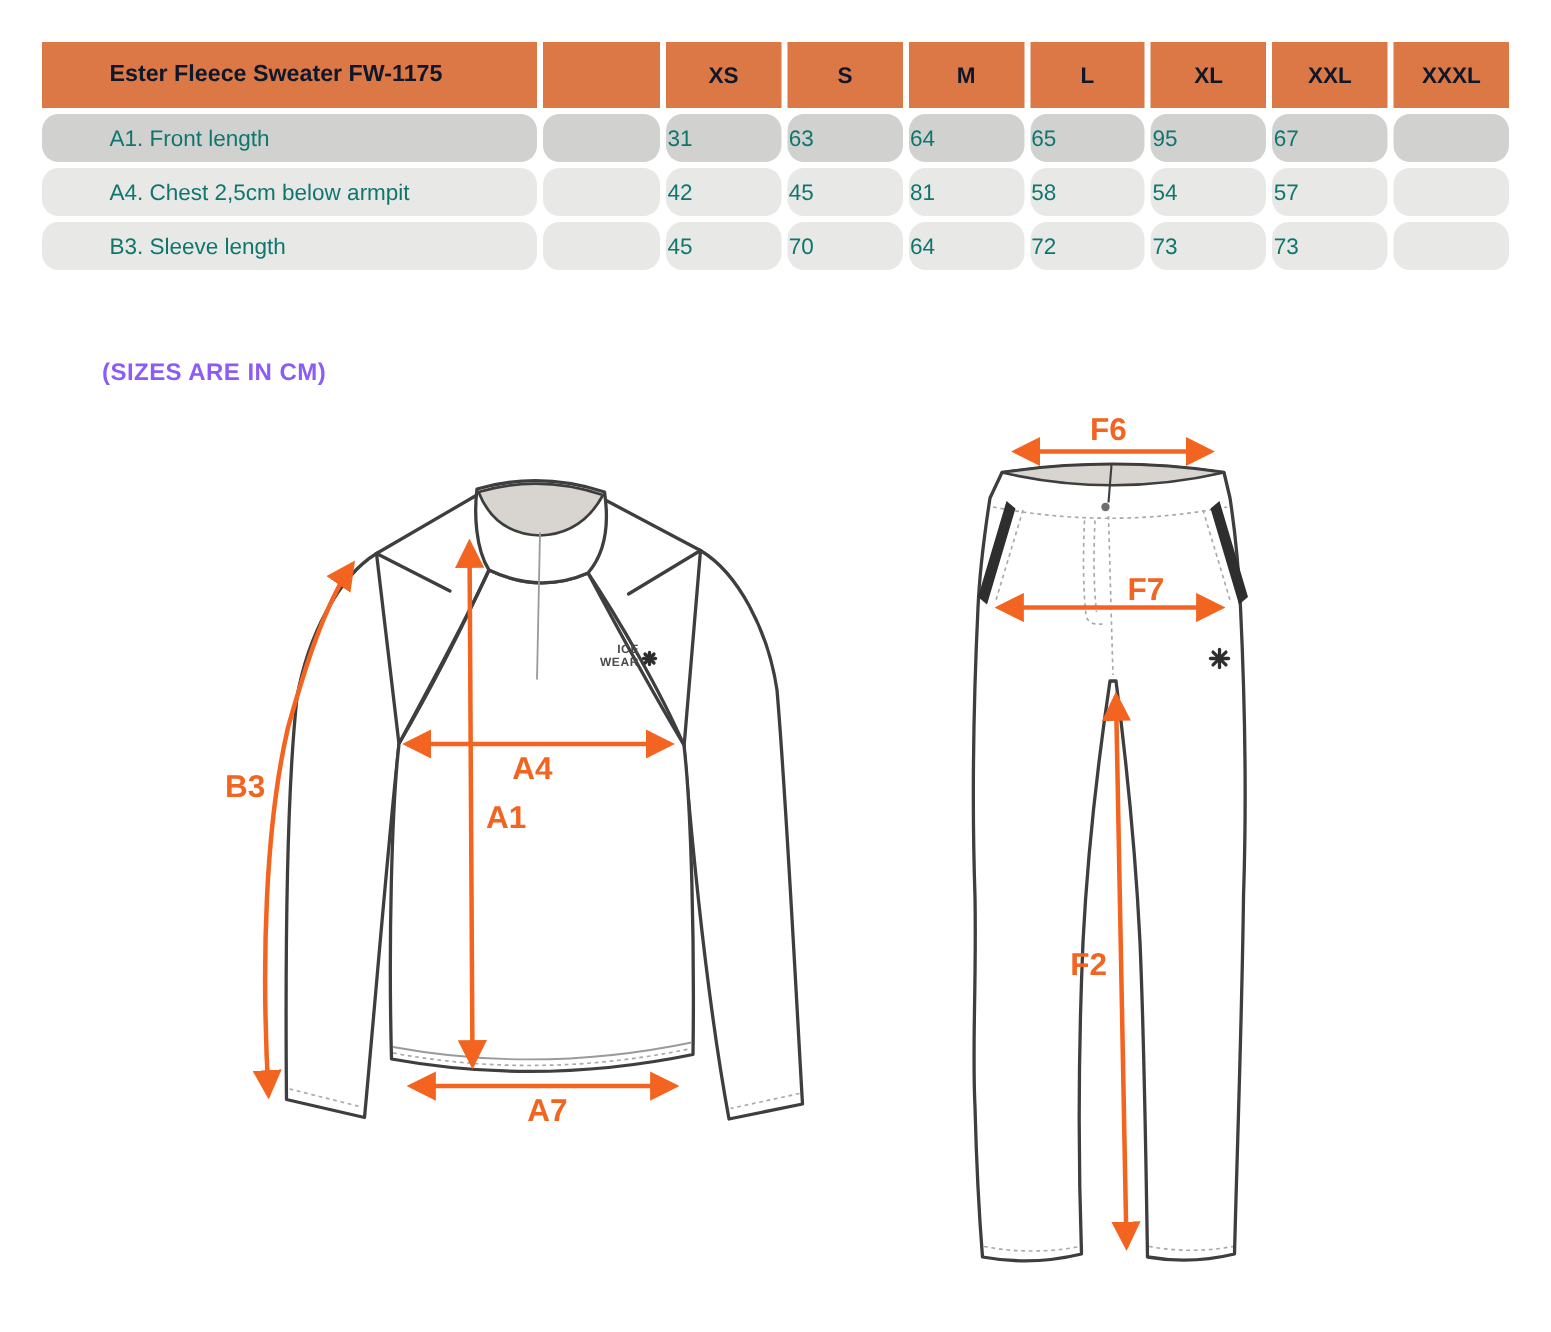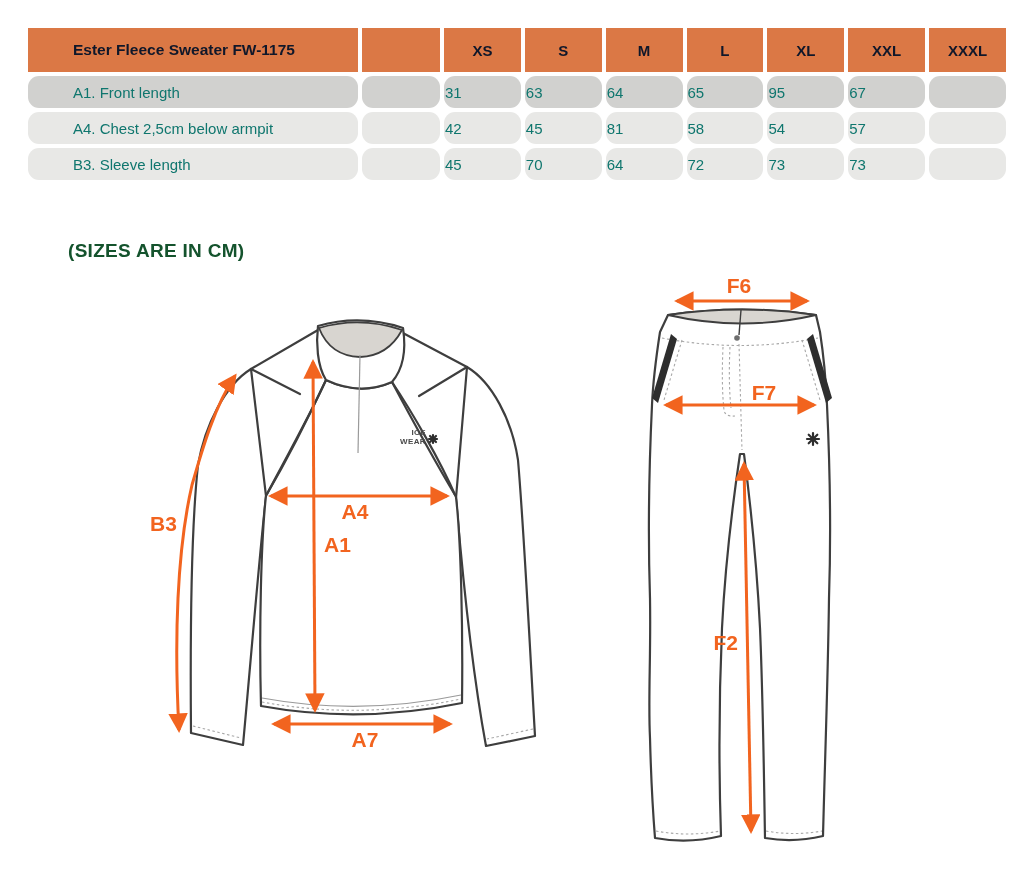--- a/index.html
+++ b/index.html
@@ -20,21 +20,21 @@
   table.size-table td {
     font-size:15px; color:#0f766e; height:30px;
     text-align:left; vertical-align:middle;border-radius:11px;
   }
   tr.row-dark td  { background:#D1D1CF; }
   tr.row-light td { background:#E8E8E6; }
   td.lbl { text-align:left; padding-left:45px; }
   
   .sizes-note {
     position:absolute; left:68px; top:240px;
-    color:#14532d; font-weight:bold; font-size:19px; letter-spacing:0.3px;
+    color:#8b5cf6; font-weight:bold; font-size:16px; letter-spacing:0.3px;
   }
   
   .svg-abs { position:absolute; }
   .outline   { fill:none; stroke:#3e3e3e; stroke-width:2.2; stroke-linecap:round; stroke-linejoin:round; }
   .outline-f { fill:#ffffff; stroke:#3e3e3e; stroke-width:2.2; stroke-linejoin:round; }
   .grayfill  { fill:#D8D5D0; stroke:#3e3e3e; stroke-width:1.8; stroke-linejoin:round; }
   .thinline  { fill:none; stroke:#9a9a9a; stroke-width:1.2; }
   .stitch    { fill:none; stroke:#a8a8a8; stroke-width:1.1; stroke-dasharray:2.5 2.5; }
   .darkline  { fill:none; stroke:#3e3e3e; stroke-width:1.4; }
   .pocket    { fill:#2e2e2e; stroke:none; }

